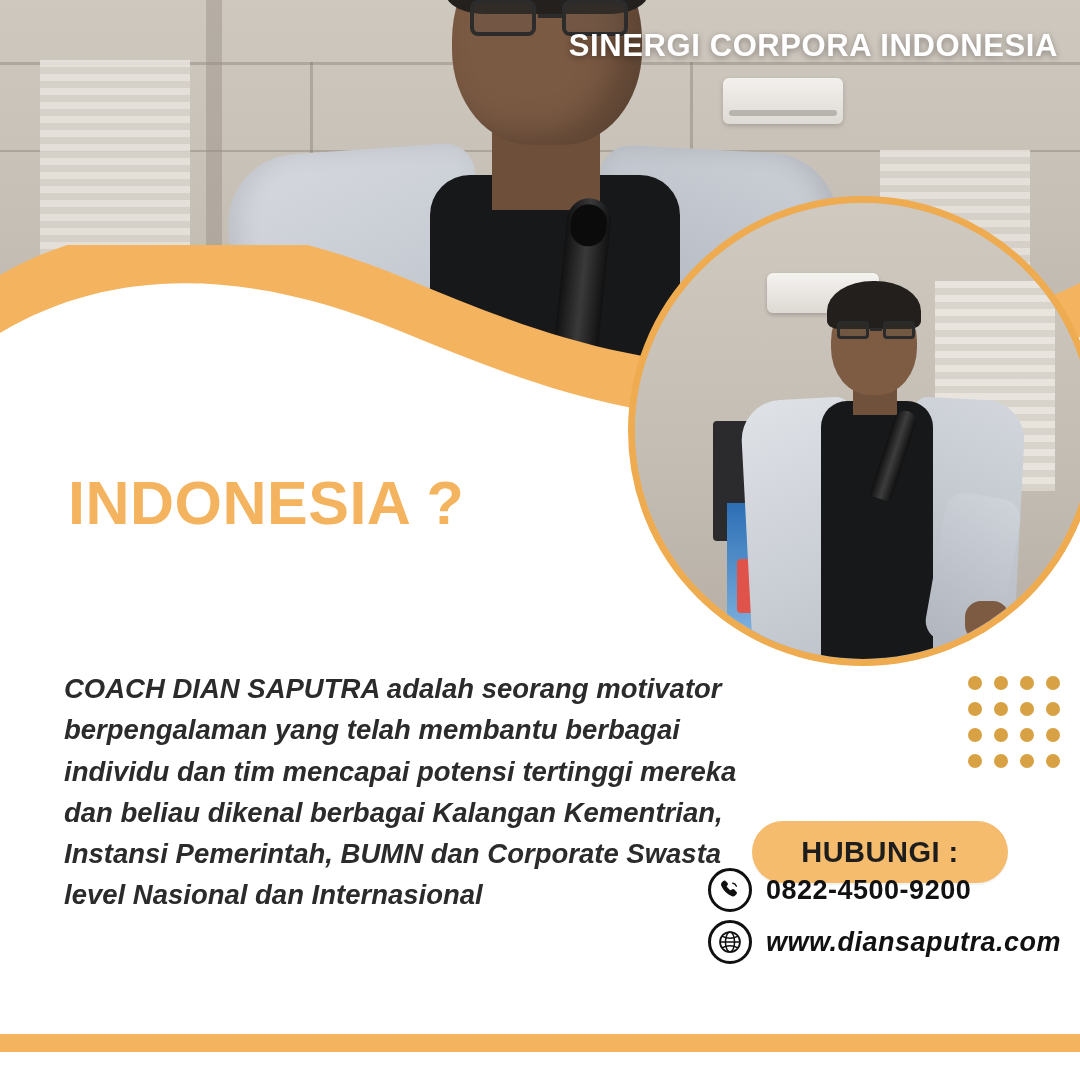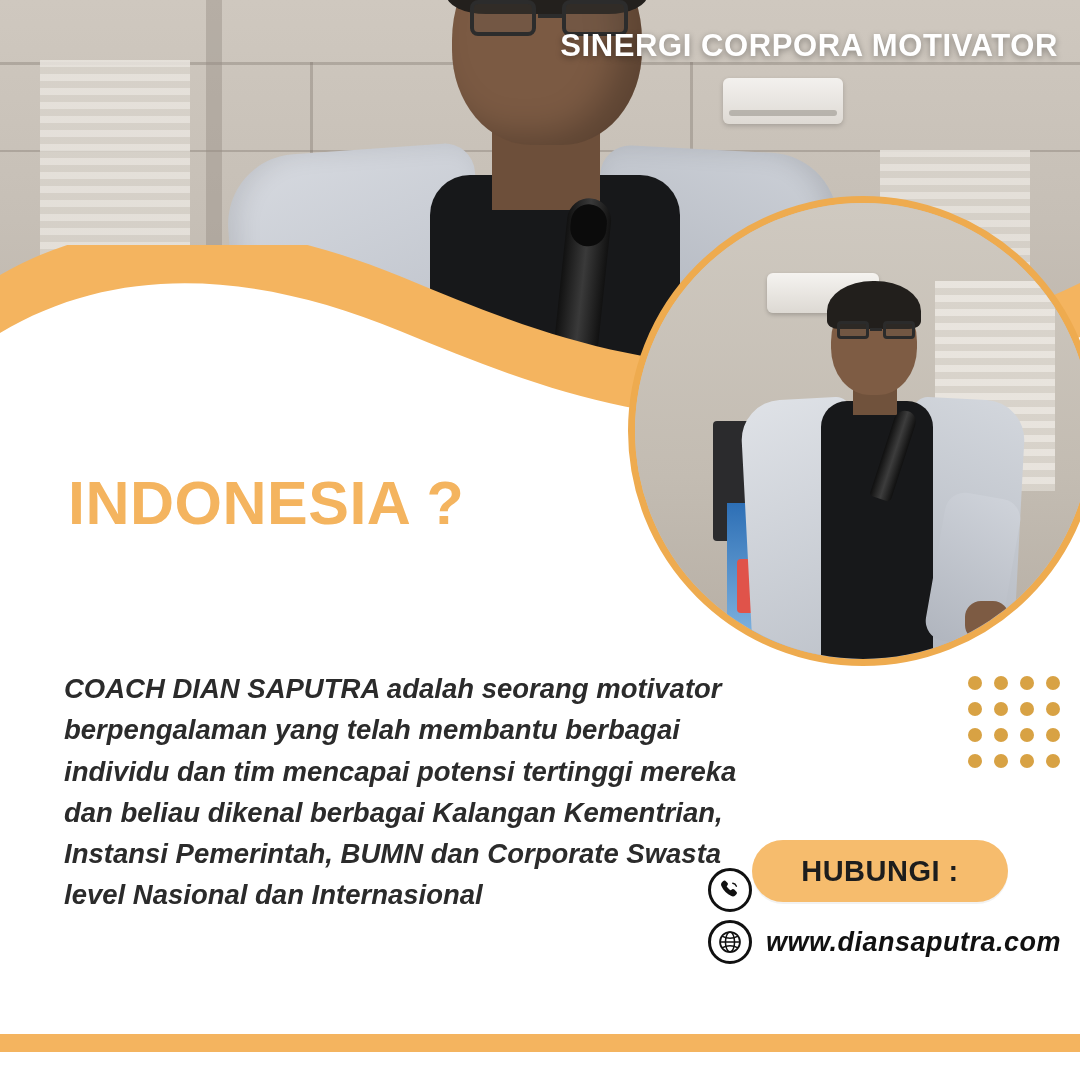--- a/index.html
+++ b/index.html
@@ -220,21 +220,21 @@
     display:grid; grid-template-columns:repeat(4,22px); grid-auto-rows:22px;
     gap:4px;
   }
   .dots i {
     display:block; width:14px; height:14px; border-radius:50%;
     background:#d8a244;
   }
 
   
   .pill {
-    position:absolute; left:752px; top:840px; width:256px; height:62px;
+    position:absolute; left:752px; top:821px; width:256px; height:62px;
     background:#f6bc6d; border-radius:31px;
     display:flex; align-items:center; justify-content:center;
     box-shadow:0 2px 0 rgba(0,0,0,.05);
   }
   .pill span {
     font-size:29px; font-weight:bold; color:#1d1d1d; letter-spacing:.5px;
   }
 
   
   .contact {
@@ -323,21 +323,21 @@
     <div class="cp-head"></div>
     <div class="cp-hair"></div>
     <div class="cp-glass">
       <span class="l"></span>
         <span class="b"></span>
         <span class="r"></span>
     </div>
     <div class="cp-mic"></div>
   </div>
 
-  <div class="brand">SINERGI CORPORA MOTIVATOR</div>
+  <div class="brand">SINERGI CORPORA INDONESIA</div>
 
   <div class="headline">
     <span class="l2">INDONESIA ?</span>
   </div>
 
   <div class="body-text">COACH DIAN SAPUTRA adalah seorang motivator berpengalaman yang telah membantu berbagai individu dan tim mencapai potensi tertinggi mereka dan beliau dikenal berbagai Kalangan Kementrian, Instansi Pemerintah, BUMN dan Corporate Swasta level Nasional dan Internasional</div>
 
   <div class="dots">
     <i></i>
       <i></i>
@@ -361,20 +361,21 @@
     <span>HUBUNGI :</span>
   </div>
 
   <div class="contact phone">
     <span class="c-icon">
       <svg width="24" height="24" viewBox="0 0 24 24" aria-hidden="true">
         <path d="M6.6 2.5c-.5 0-1 .2-1.4.6L4 4.3c-1 1-1.2 2.5-.6 3.8 2 4.4 5.6 8 10 10 1.3.6 2.8.4 3.8-.6l1.2-1.2c.7-.7.7-1.9 0-2.6l-2.1-2.1c-.6-.6-1.6-.7-2.3-.2l-1 .7c-.3.2-.7.2-1-.1l-3-3c-.3-.3-.3-.7-.1-1l.7-1c.5-.7.4-1.7-.2-2.3L7.3 2.8c-.2-.2-.5-.3-.7-.3z" fill="#111"></path>
         <path d="M14.8 5.3c1.6.3 3 1.4 3.6 2.9" stroke="#111" stroke-width="1.4" fill="none" stroke-linecap="round"></path>
       </svg>
     </span>
+    <span class="c-text">0822-4500-9200</span>
   </div>
 
   <div class="contact web">
     <span class="c-icon">
       <svg width="26" height="26" viewBox="0 0 24 24" aria-hidden="true">
         <circle cx="12" cy="12" r="9.2" fill="none" stroke="#111" stroke-width="1.6"></circle>
         <ellipse cx="12" cy="12" rx="4.2" ry="9.2" fill="none" stroke="#111" stroke-width="1.4"></ellipse>
         <line x1="2.8" y1="12" x2="21.2" y2="12" stroke="#111" stroke-width="1.4"></line>
         <path d="M4.6 6.6c4.6 2.4 10.2 2.4 14.8 0" fill="none" stroke="#111" stroke-width="1.3"></path>
         <path d="M4.6 17.4c4.6-2.4 10.2-2.4 14.8 0" fill="none" stroke="#111" stroke-width="1.3"></path>

